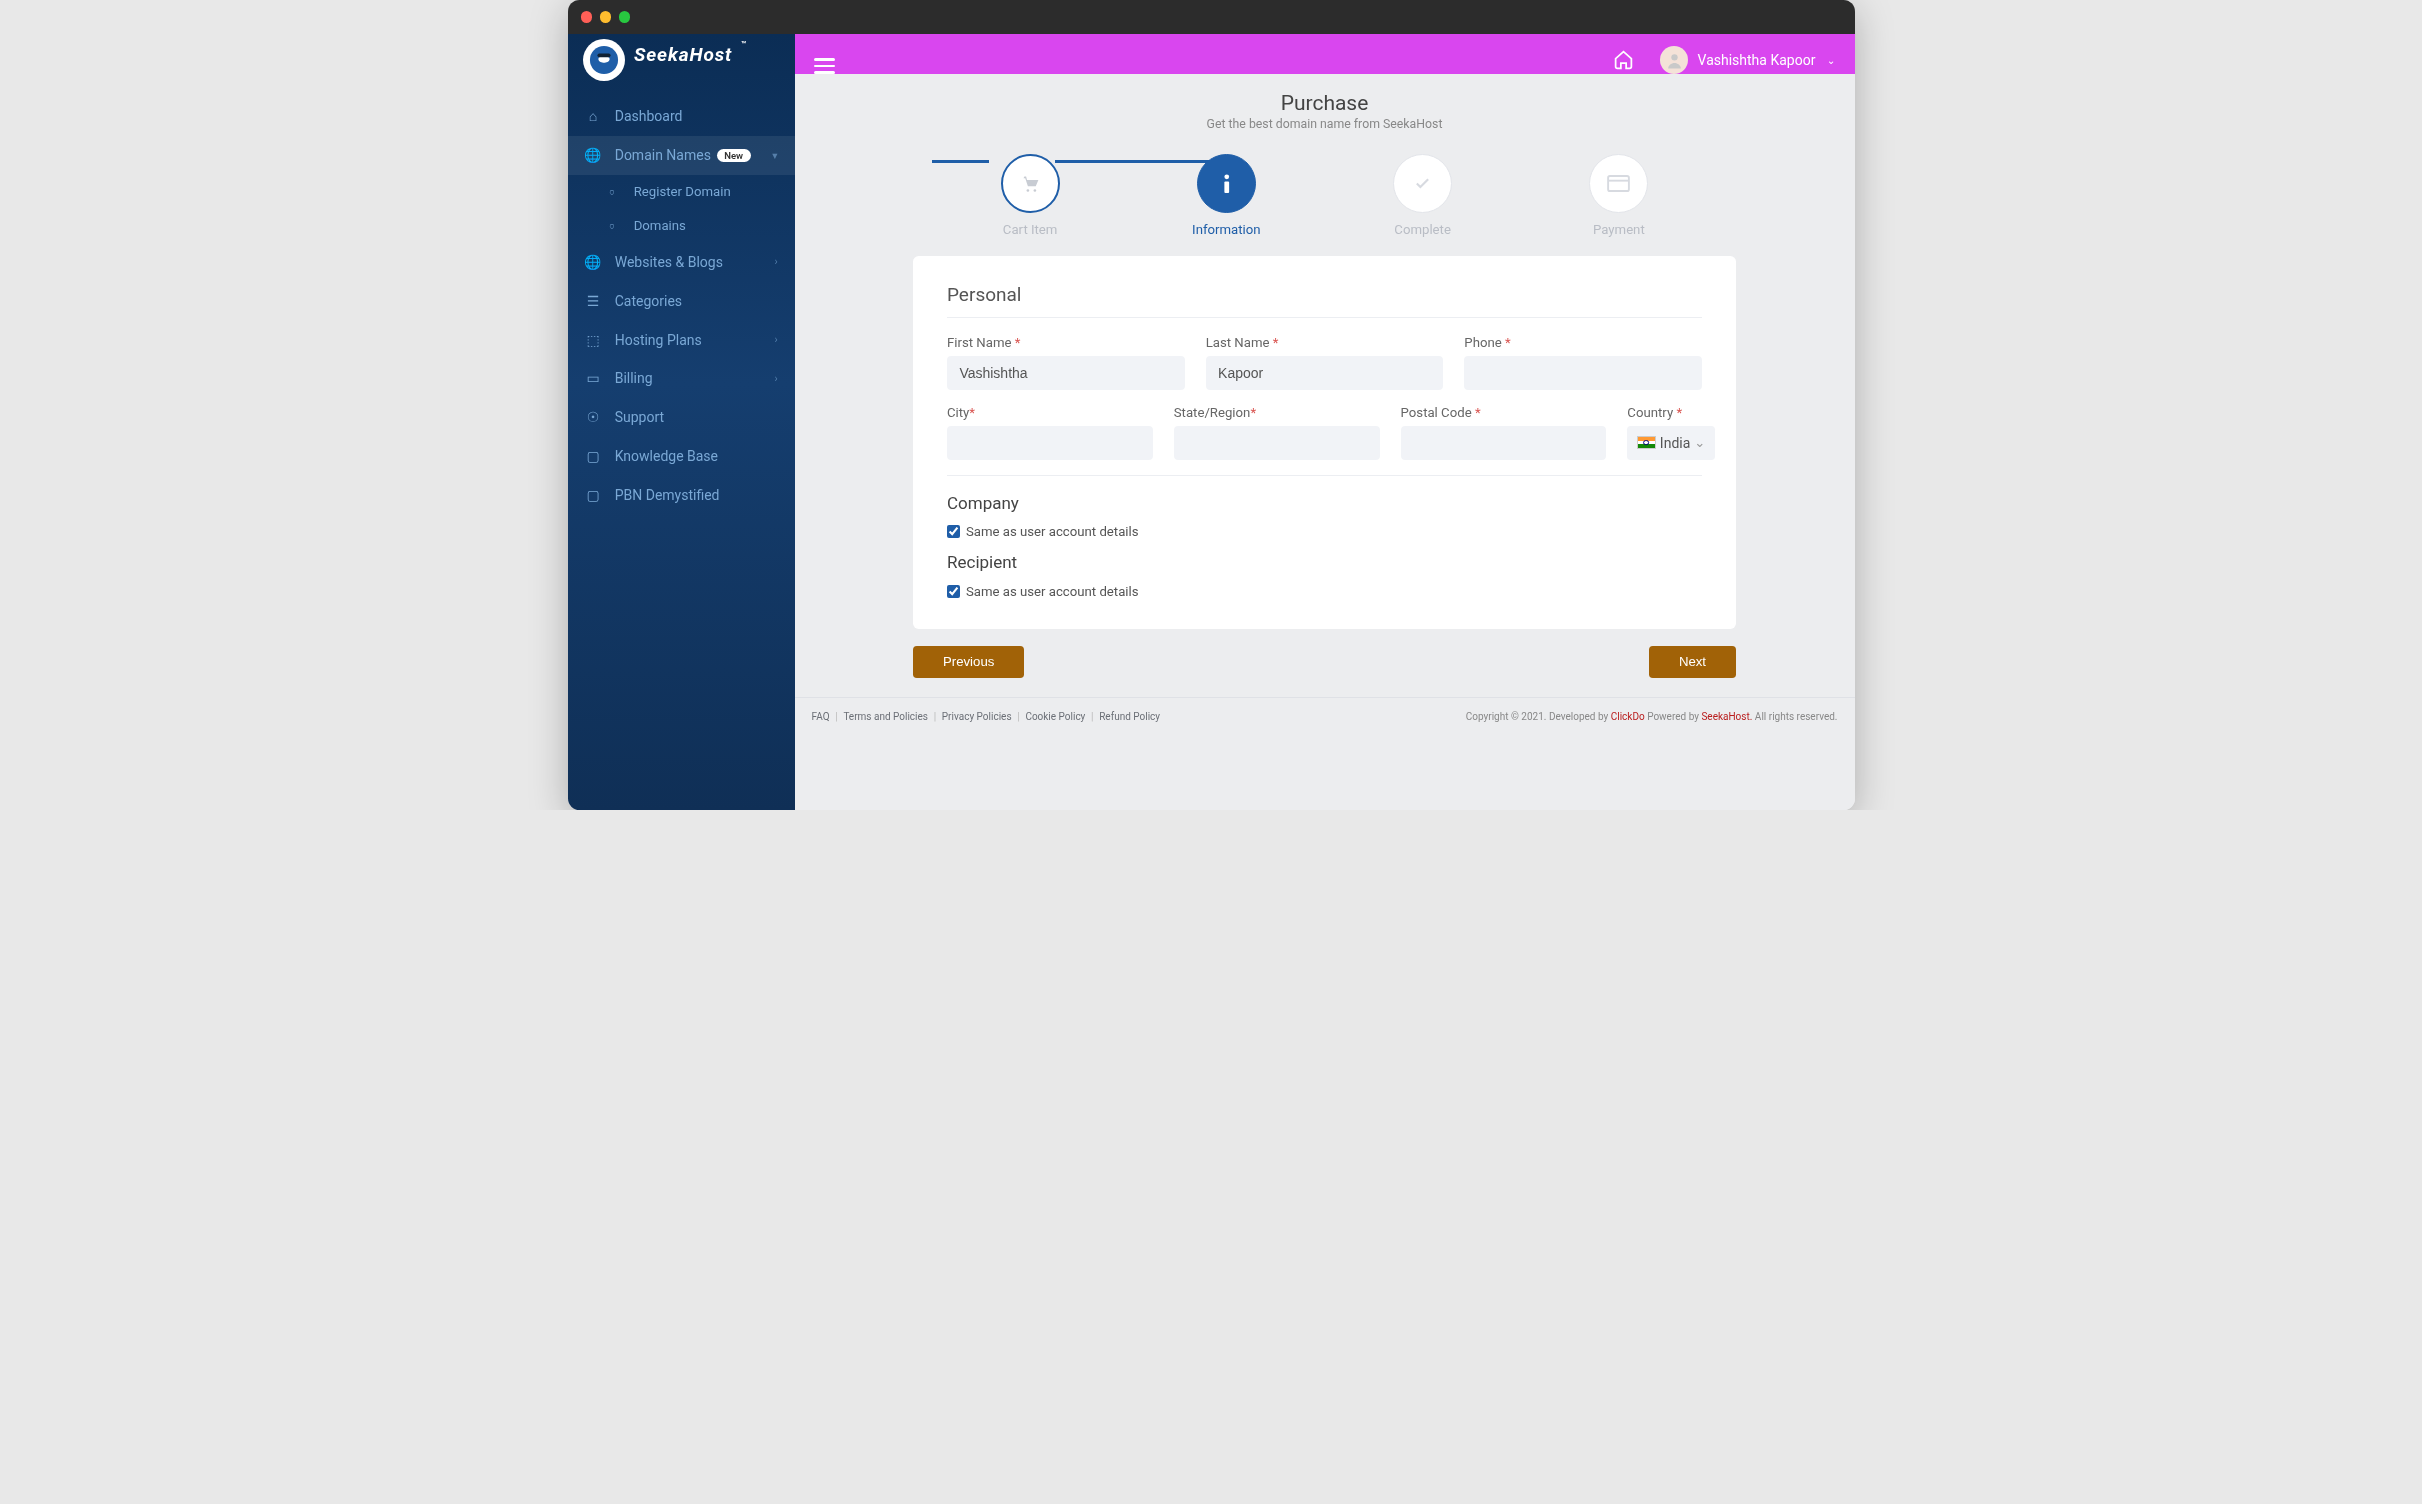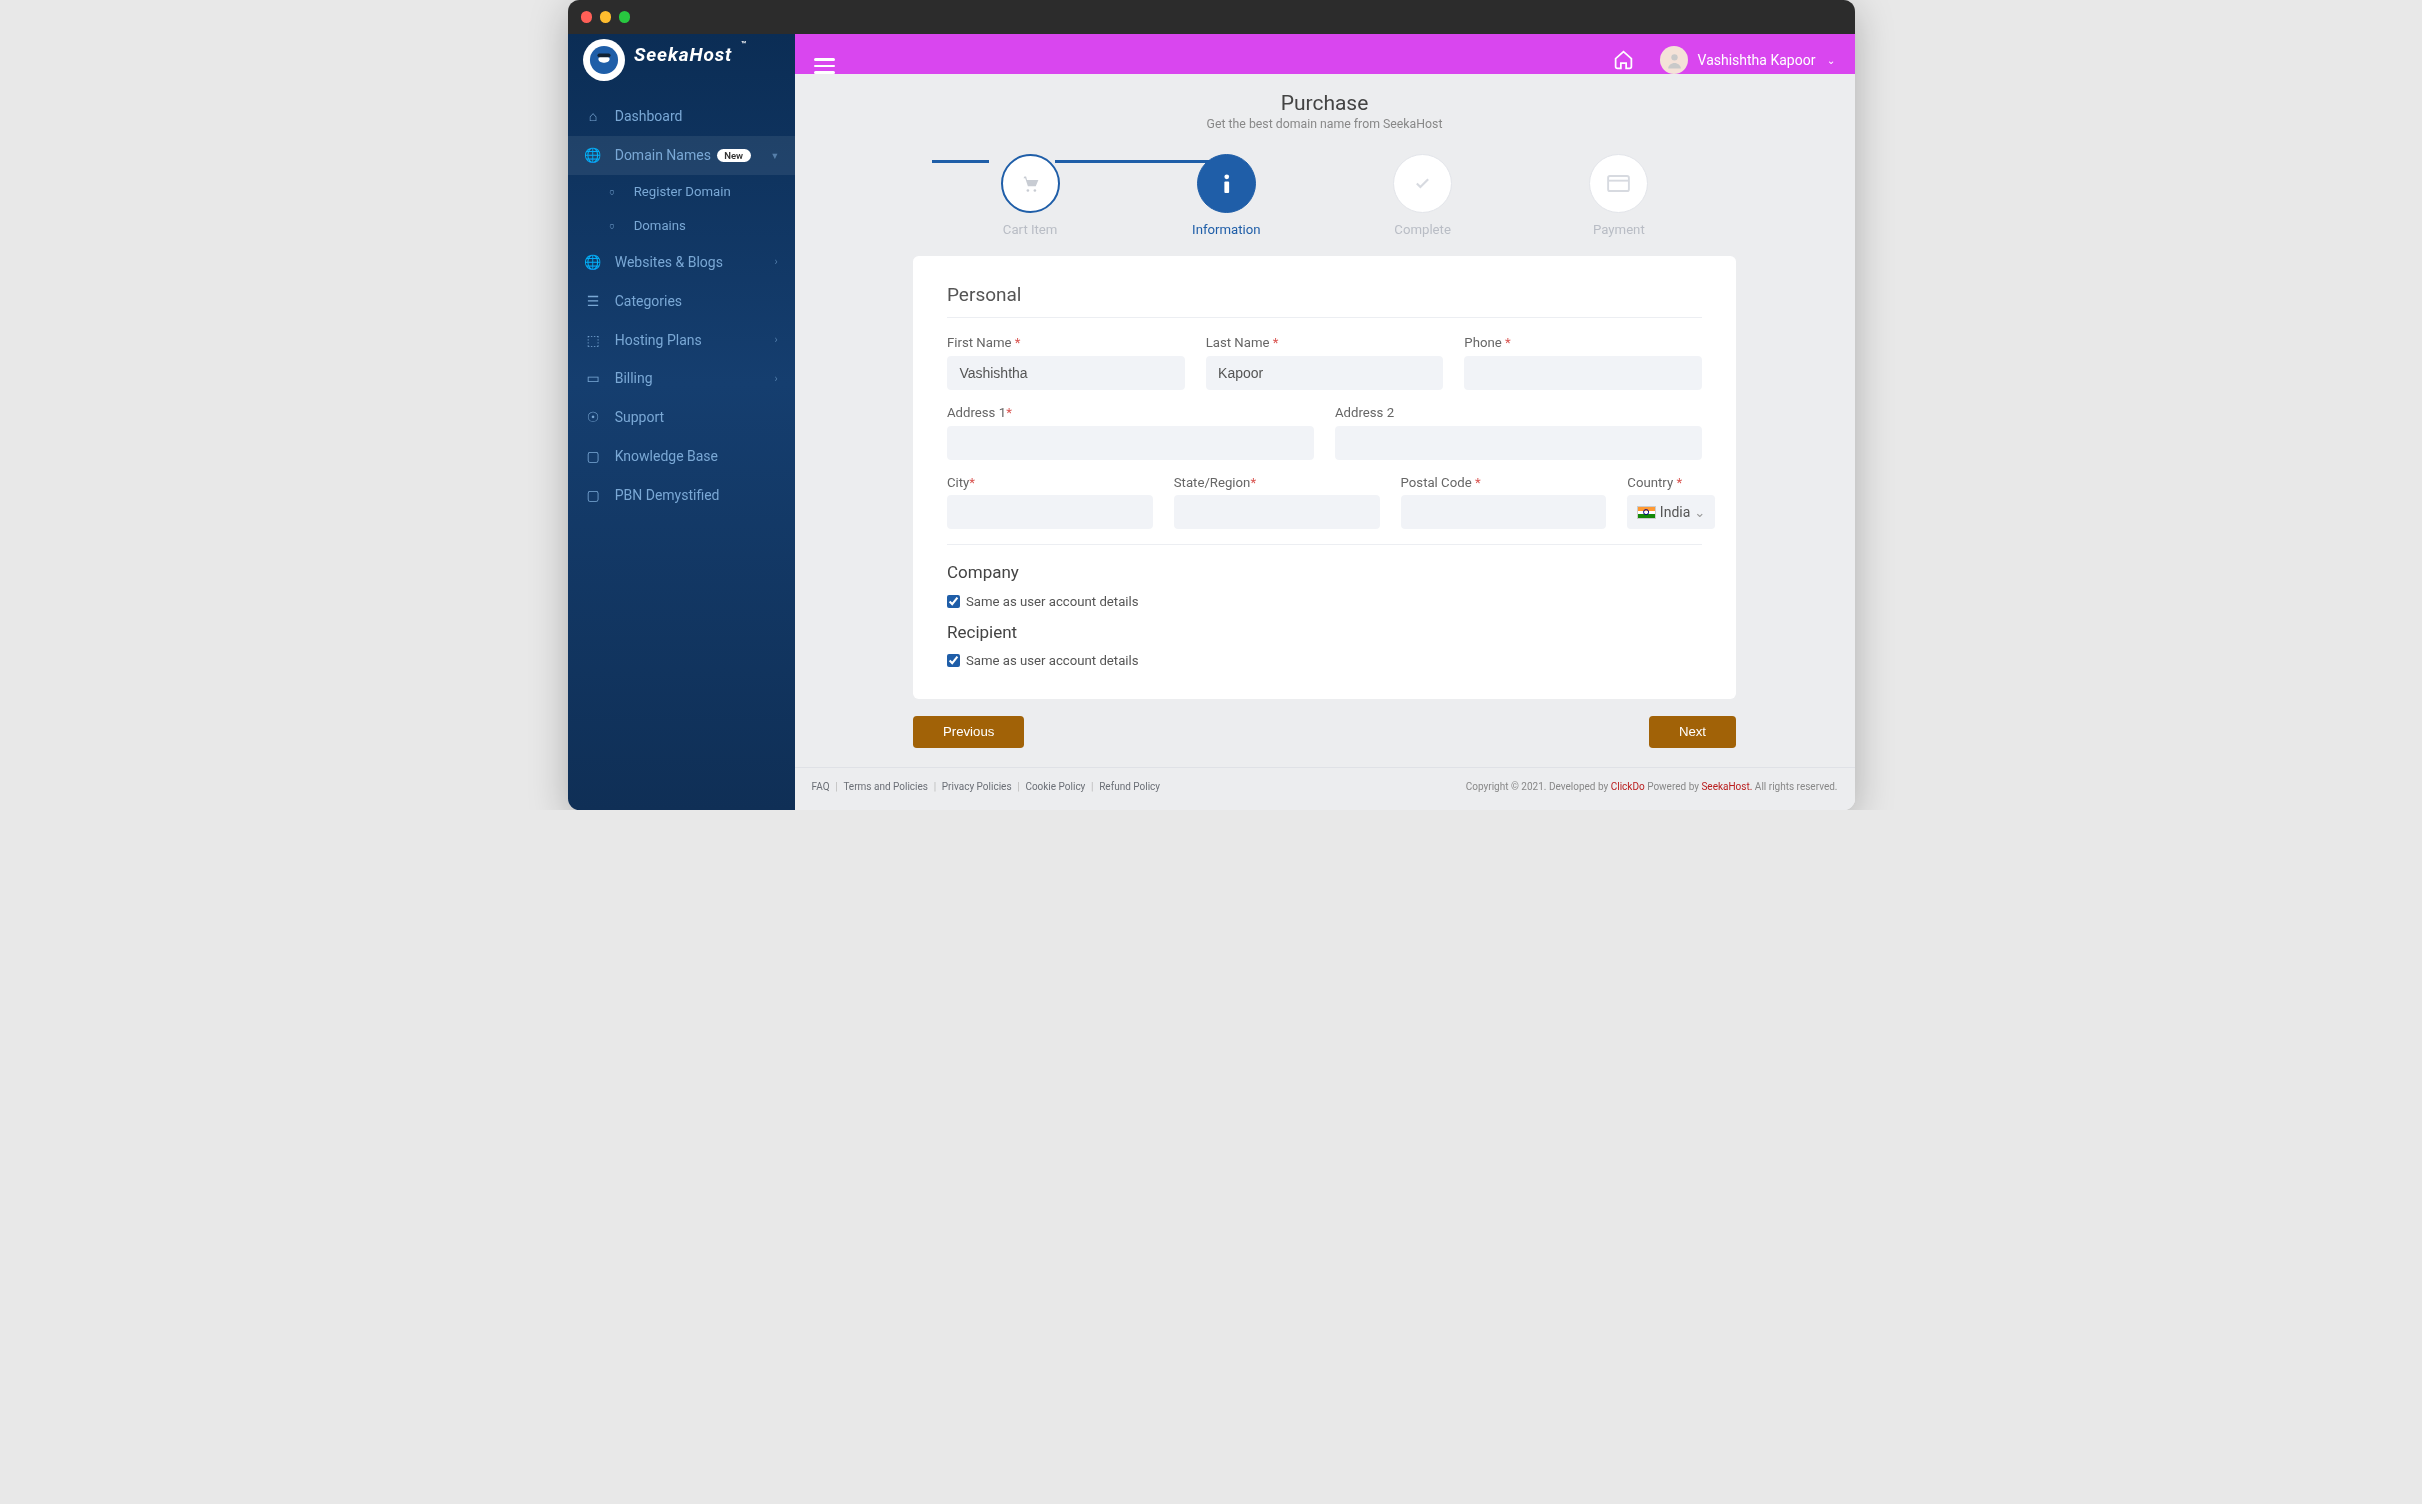--- a/index.html
+++ b/index.html
@@ -384,30 +384,20 @@
             <div class="form-group">
               <label class="form-label"><span>Last Name</span> <span class="req">*</span></label>
               <input class="form-input" value="Kapoor" style="">
             </div>
             <div class="form-group">
               <label class="form-label"><span>Phone</span> <span class="req">*</span></label>
               <input class="form-input blur" value="" style="">
             </div>
           </div>
 
-          <div class="form-row">
-            <div class="form-group">
-              <label class="form-label"><span>Address 1</span><span class="req">*</span></label>
-              <input class="form-input blur" value="" style="">
-            </div>
-            <div class="form-group">
-              <label class="form-label">Address 2</label>
-              <input class="form-input blur" value="" style="">
-            </div>
-          </div>
 
           <div class="form-row">
             <div class="form-group">
               <label class="form-label"><span>City</span><span class="req">*</span></label>
               <input class="form-input blur" value="" style="">
             </div>
             <div class="form-group">
               <label class="form-label"><span>State/Region</span><span class="req">*</span></label>
               <input class="form-input blur" value="" style="">
             </div>

